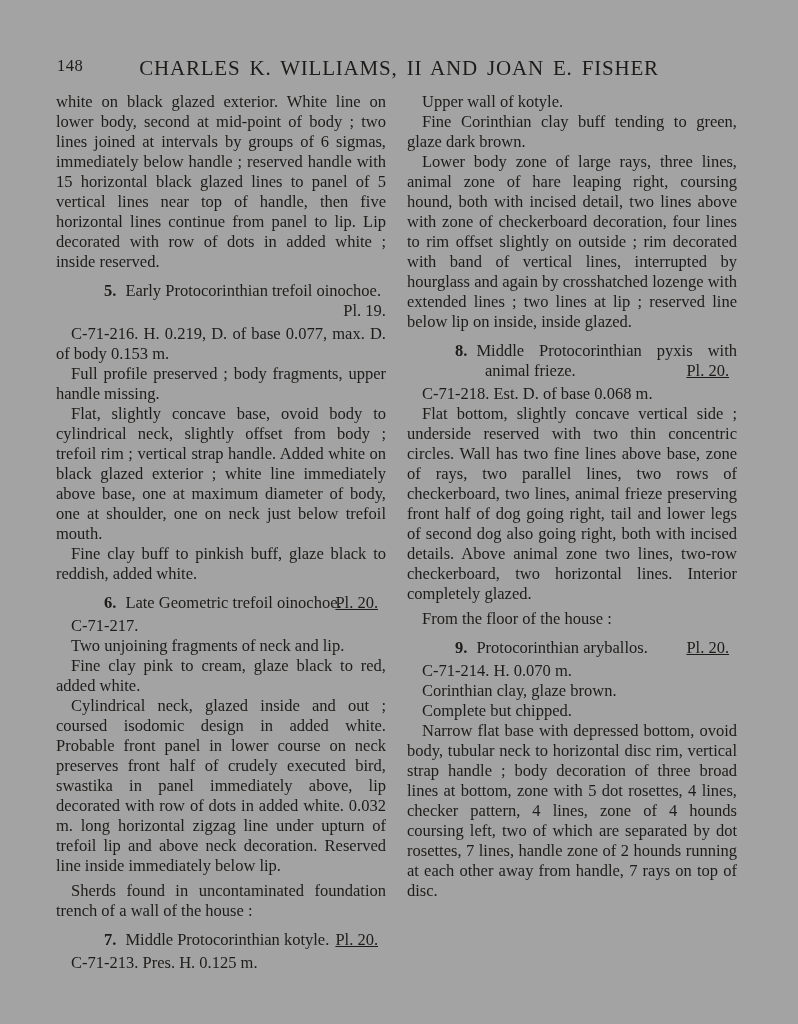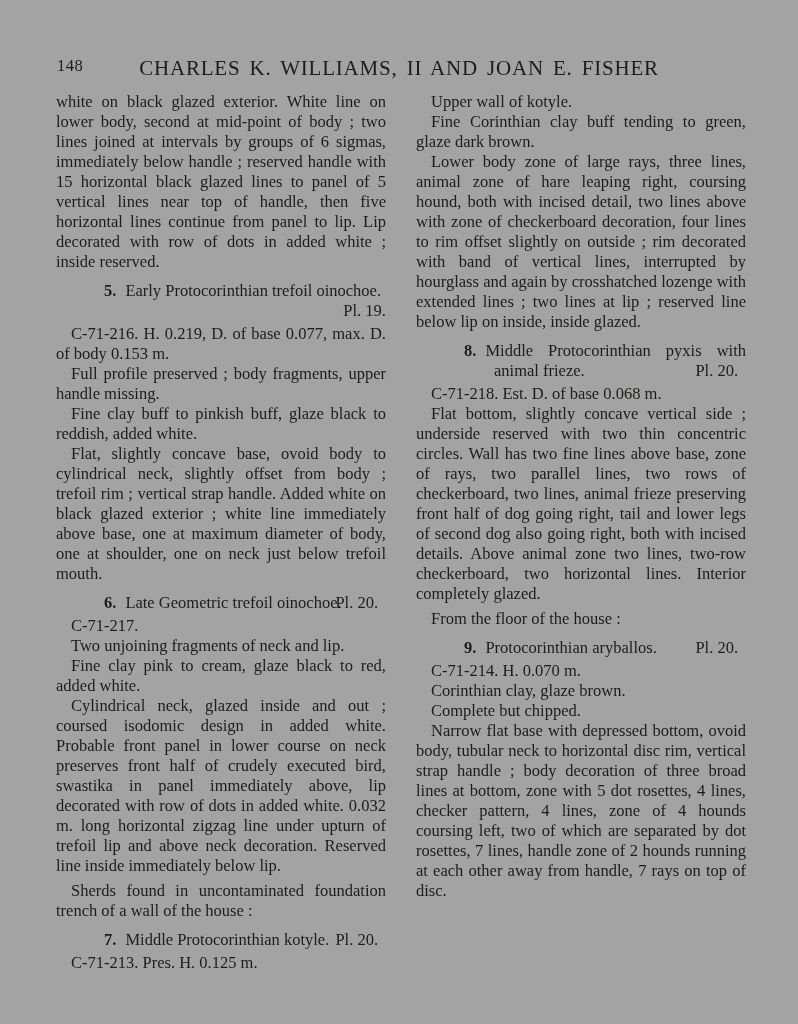--- a/index.html
+++ b/index.html
@@ -37,41 +37,41 @@
     letter-spacing: 0.8px;
     word-spacing: 3px;
     white-space: nowrap;
   }
   .body-columns {
     position: absolute;
     top: 92px;
     left: 56px;
     width: 687px;
     display: flex;
-    gap: 30px;
+    gap: 21px;
   }
   .col {
     width: 330px;
     flex: 0 0 330px;
     font-size: 16.5px;
     line-height: 20px;
     text-align: justify;
   }
   .col p { margin: 0; }
   p.indent { text-indent: 15px; }
   p.entry-heading {
     margin-top: 9px;
     margin-bottom: 3px;
     padding-left: 30px;
     text-indent: -30px;
     text-align: justify;
     margin-left: 48px;
   }
   .entry-num { font-weight: bold; margin-right: 9px; }
-  .plate-float { float: right; }
+  .plate-float { float: right; text-decoration: underline; }
   .plate-own-line { display: block; text-align: right; text-indent: 0; }
   p.note { margin-top: 5px; margin-bottom: 9px; text-indent: 15px; }
 </style>
 </head>
 <body>
 
 <div class="page">
 
   <div class="running-head">
     <span class="page-number">148</span>
@@ -80,22 +80,22 @@
 
   <div class="body-columns">
 
     <div class="col">
       <p class="para">white on black glazed exterior. White line on lower body, second at mid-point of body ; two lines joined at intervals by groups of 6 sigmas, immediately below handle ; reserved handle with 15 horizontal black glazed lines to panel of 5 vertical lines near top of handle, then five horizontal lines continue from panel to lip. Lip decorated with row of dots in added white ; inside reserved.</p>
 
       <p class="entry-heading"><span class="entry-num">5.</span><span>Early Protocorinthian trefoil oinochoe.</span><span class="plate-own-line">Pl. 19.</span></p>
 
       <p class="indent">C-71-216.  H. 0.219, D. of base 0.077, max. D. of body 0.153 m.</p>
       <p class="indent">Full profile preserved ; body fragments, upper handle missing.</p>
+      <p class="indent">Flat, slightly concave base, ovoid body to cylindrical neck, slightly offset from body ; trefoil rim ; vertical strap handle.  Added white on black glazed exterior ; white line immediately above base, one at maximum diameter of body, one at shoulder, one on neck just below trefoil mouth.</p>
       <p class="indent">Fine clay buff to pinkish buff, glaze black to reddish, added white.</p>
-      <p class="indent">Flat, slightly concave base, ovoid body to cylindrical neck, slightly offset from body ; trefoil rim ; vertical strap handle.  Added white on black glazed exterior ; white line immediately above base, one at maximum diameter of body, one at shoulder, one on neck just below trefoil mouth.</p>
 
       <p class="entry-heading"><span class="entry-num">6.</span><span>Late Geometric trefoil oinochoe.</span><span class="plate-float">Pl. 20.</span></p>
 
       <p class="indent">C-71-217.</p>
       <p class="indent">Two unjoining fragments of neck and lip.</p>
       <p class="indent">Fine clay pink to cream, glaze black to red, added white.</p>
       <p class="indent">Cylindrical neck, glazed inside and out ; coursed isodomic design in added white.  Probable front panel in lower course on neck preserves front half of crudely executed bird, swastika in panel immediately above, lip decorated with row of dots in added white.  0.032 m. long horizontal zigzag line under upturn of trefoil lip and above neck decoration.  Reserved line inside immediately below lip.</p>
 
       <p class="note">Sherds found in uncontaminated foundation trench of a wall of the house :</p>
 

